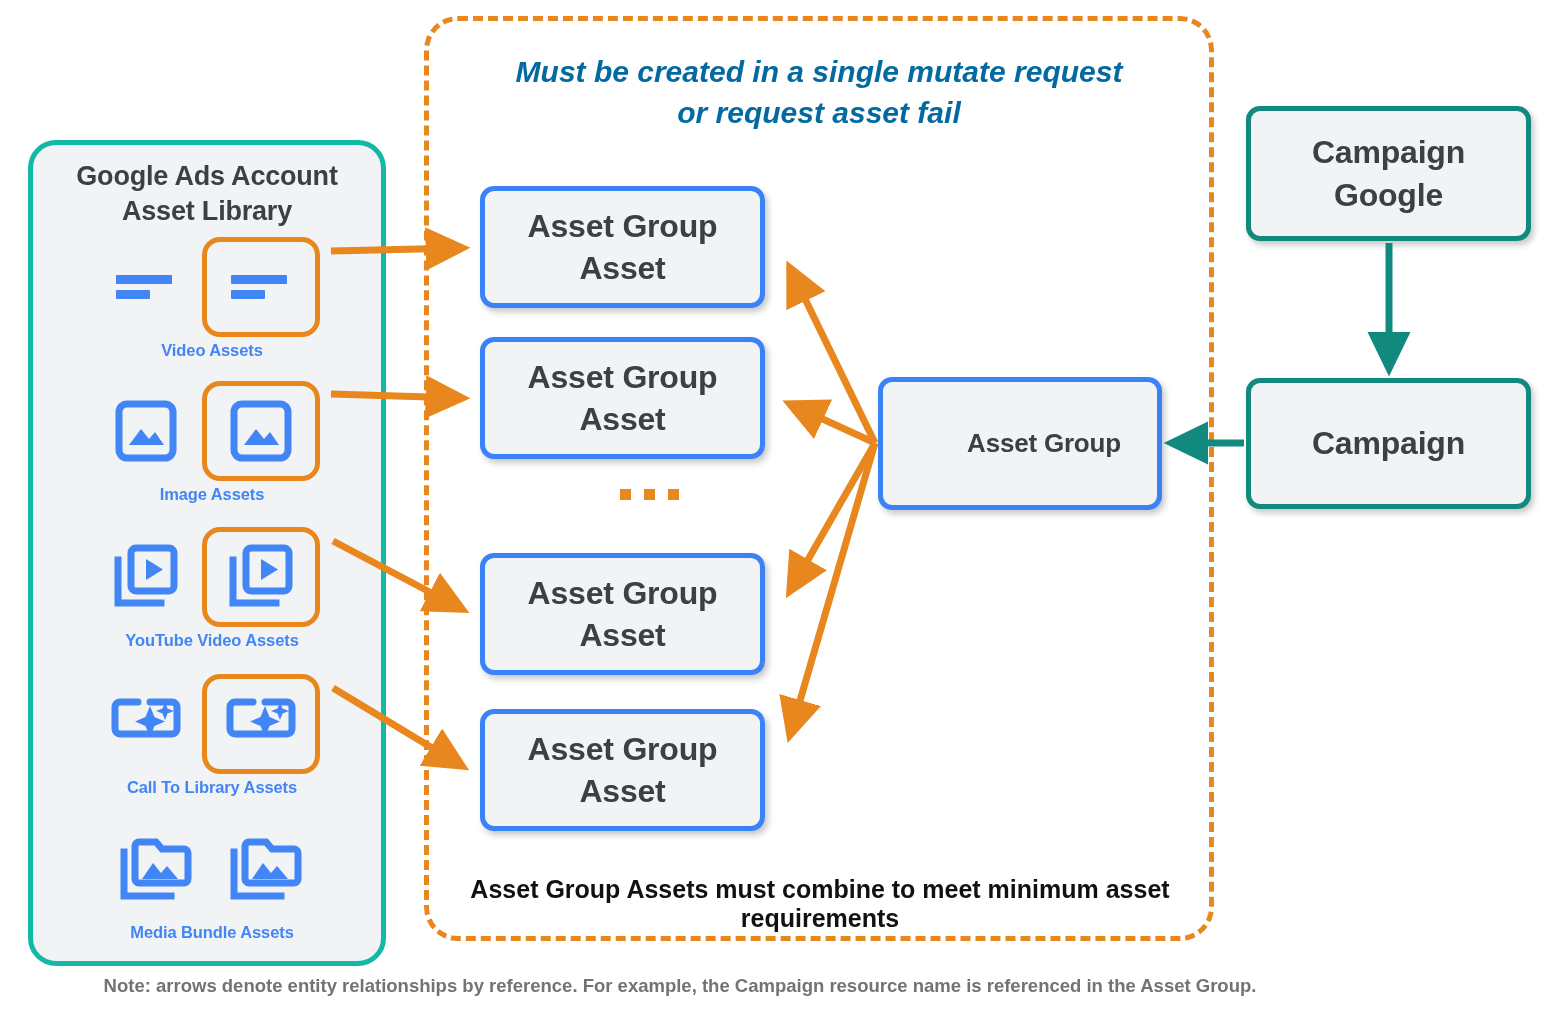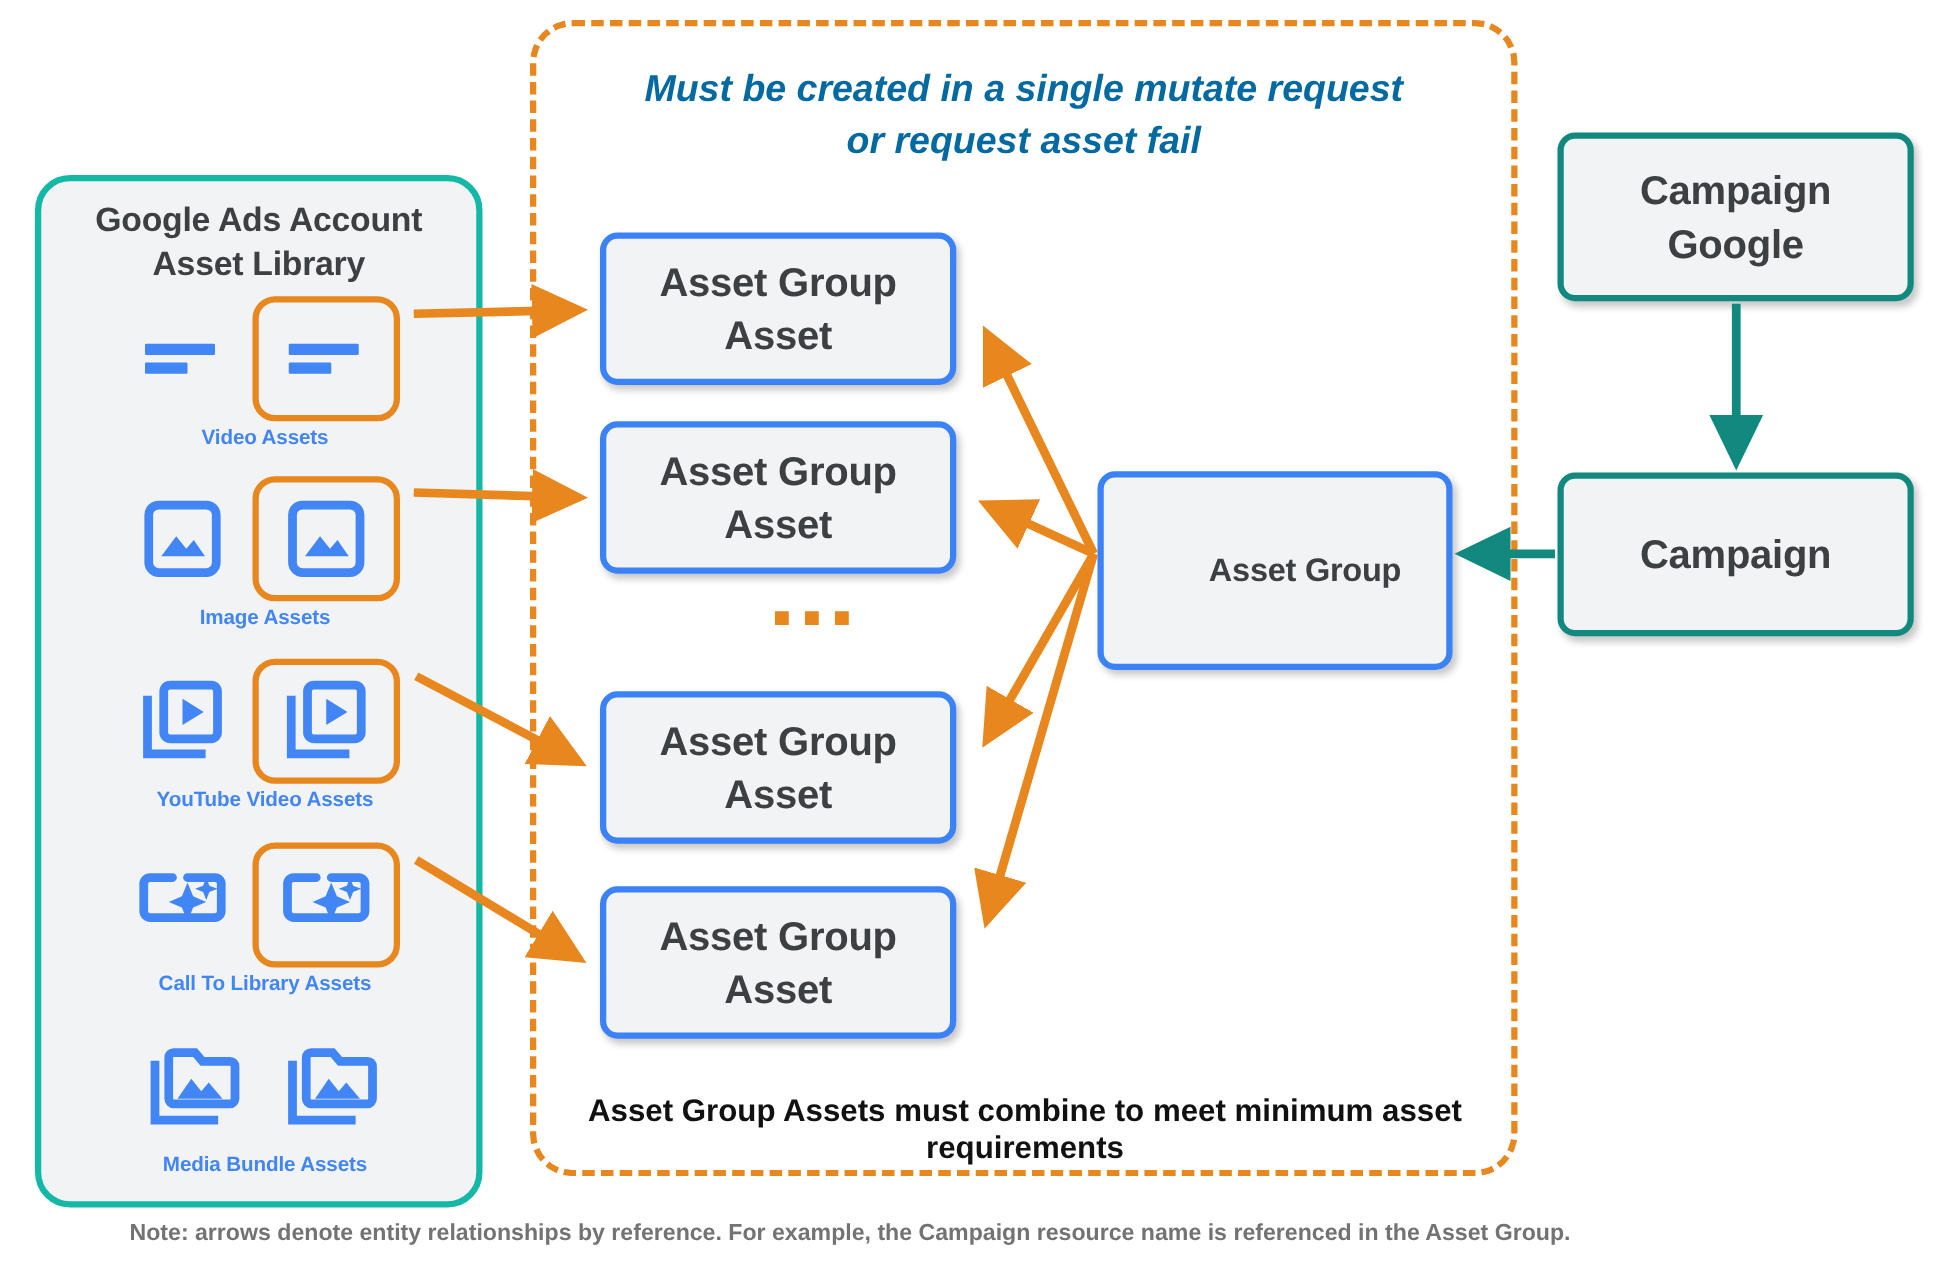--- a/index.html
+++ b/index.html
@@ -148,21 +148,21 @@
     font-size: 32px;
     font-weight: bold;
     line-height: 1.32;
     letter-spacing: -0.2px;
     padding: 0 8px;
   }
   .aga-0 { left: 480px; top: 186px; width: 285px; height: 122px; }
   .aga-1 { left: 480px; top: 337px; width: 285px; height: 122px; }
   .aga-2 { left: 480px; top: 553px; width: 285px; height: 122px; }
   .aga-3 { left: 480px; top: 709px; width: 285px; height: 122px; }
-  .asset-group-node { left: 878px; top: 377px; width: 284px; height: 159px; padding-left: 48px; }
+  .asset-group-node { left: 878px; top: 377px; width: 284px; height: 133px; padding-left: 48px; }
   .asset-group-node .node-label { font-size: 26px; }
   .campaign-budget-node { left: 1246px; top: 106px; width: 285px; height: 135px; }
   .campaign-node { left: 1246px; top: 378px; width: 285px; height: 131px; }
   
   .ellipsis {
     position: absolute;
     left: 620px;
     top: 489px;
     display: flex;
     gap: 13px;

